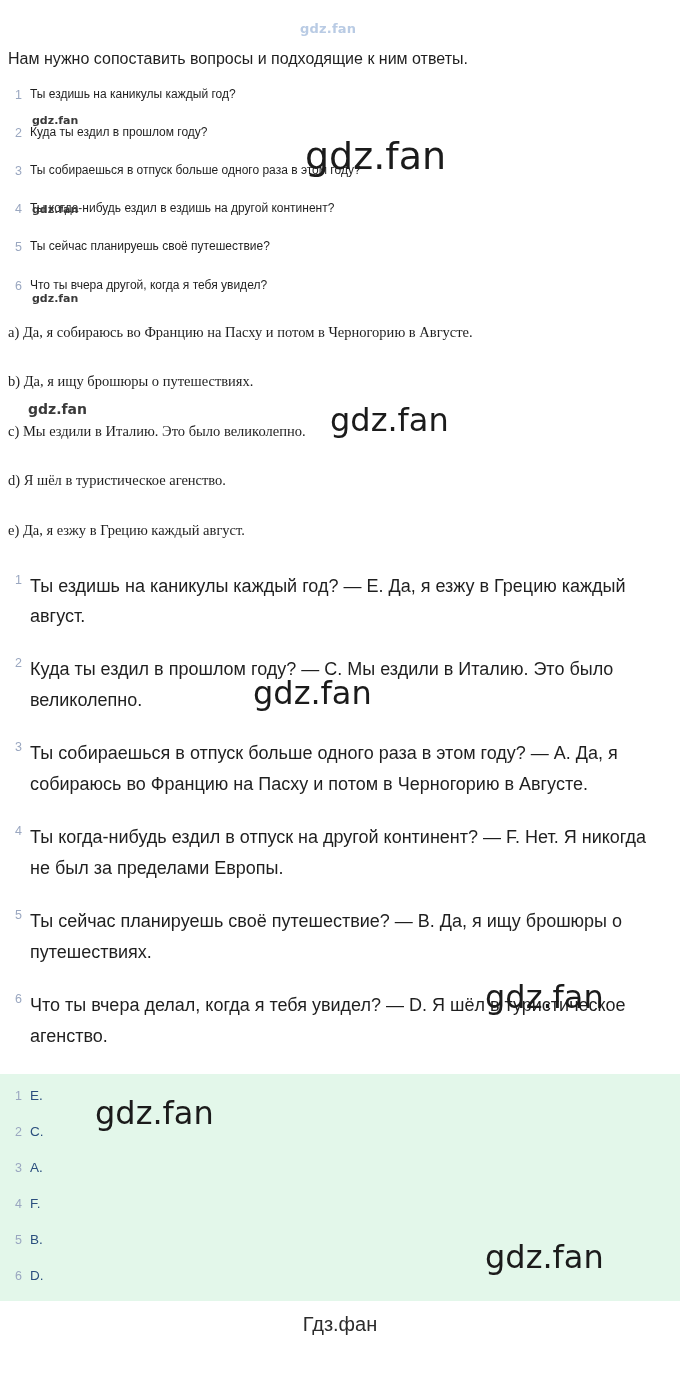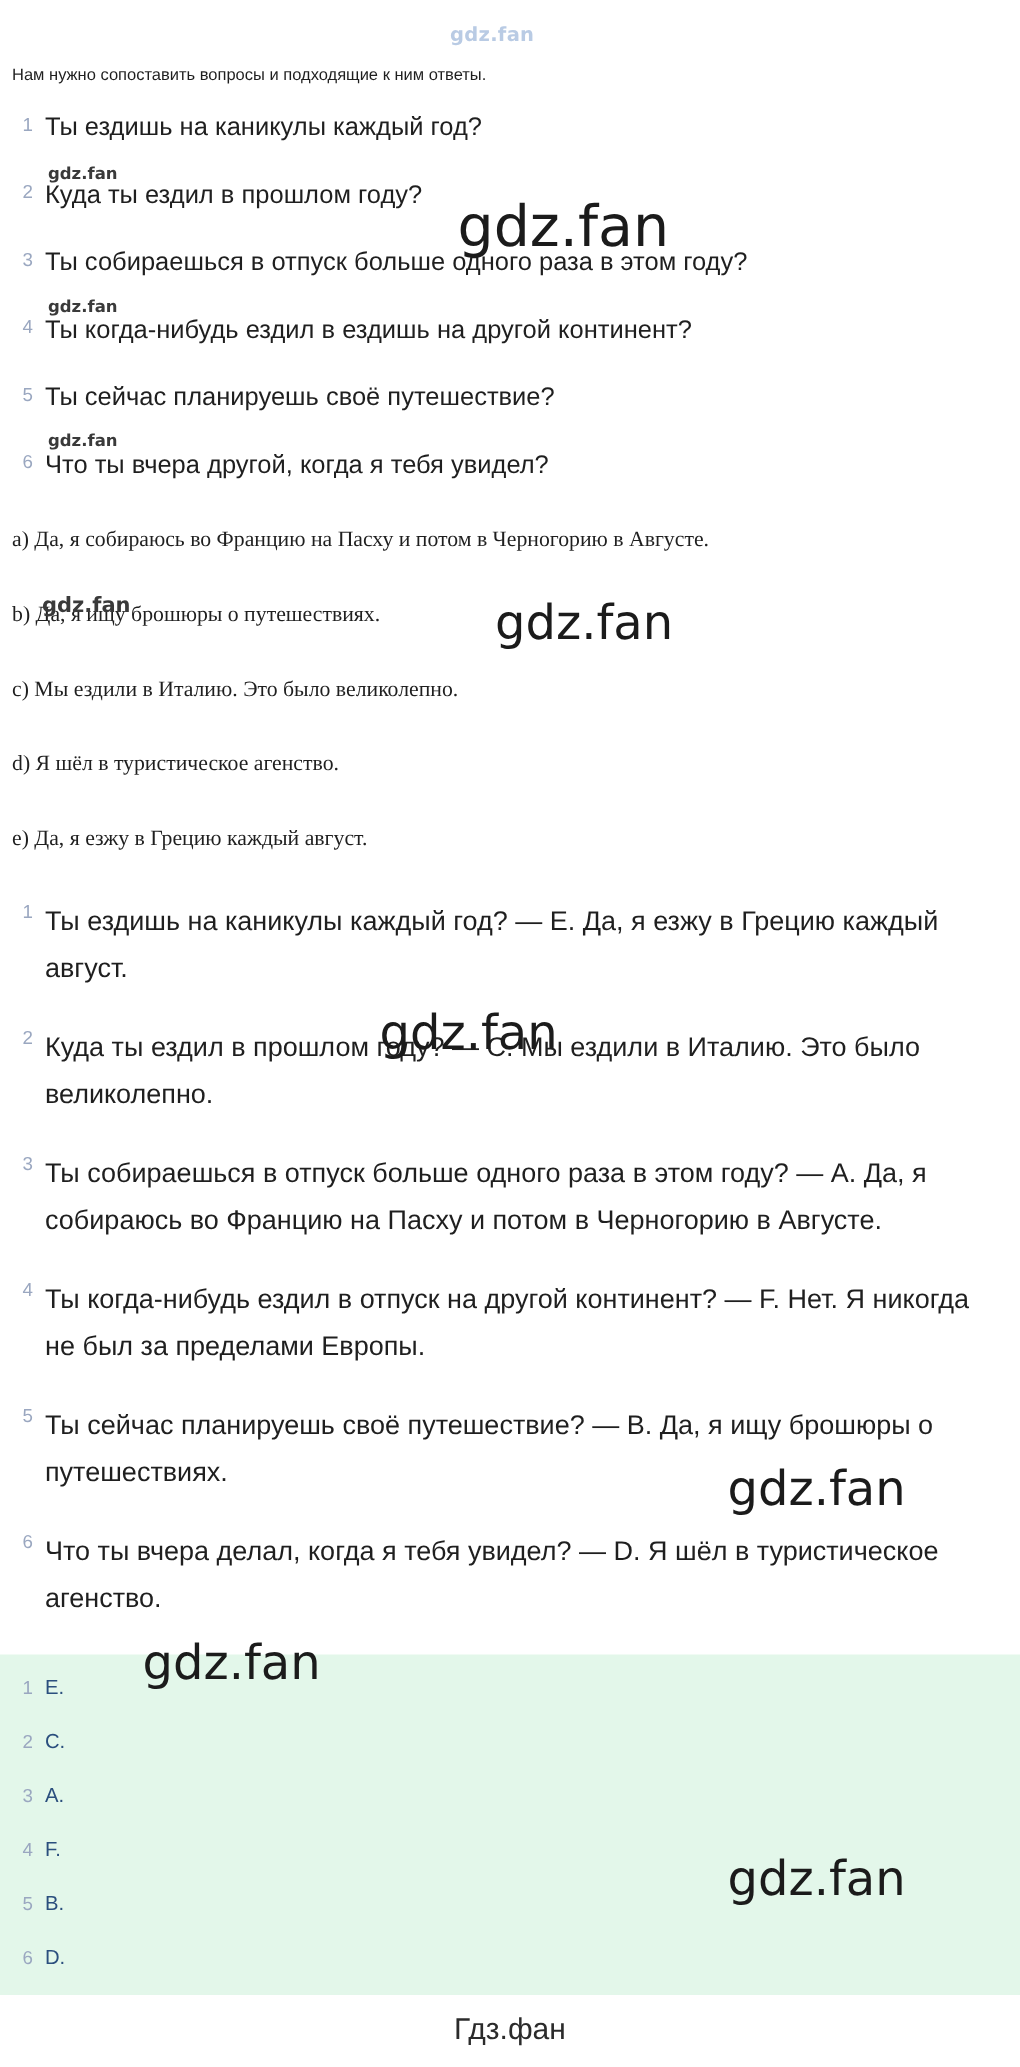--- a/index.html
+++ b/index.html
@@ -50,21 +50,21 @@
   .wm-foot {
     font-size: 20px;
     color: #2b2b2b;
     font-weight: 400;
   }
 
   
   .intro {
     position: relative;
     z-index: 2;
-    font-size: 11px;
+    font-size: 16px;
     color: #1f1f1f;
     padding: 32px 10px 0 8px;
     line-height: 1.35;
   }
 
   .qlist {
     position: relative;
     z-index: 2;
     margin: 16px 0 0 0;
     padding: 0;
@@ -79,21 +79,21 @@
   .qnum {
     width: 22px;
     flex: 0 0 22px;
     text-align: right;
     color: #9aa7c0;
     font-size: 12.5px;
     padding-top: 2px;
     padding-right: 8px;
   }
   .qtext {
-    font-size: 17px;
+    font-size: 12px;
     color: #1f1f1f;
     line-height: 1.35;
   }
 
   .answers {
     position: relative;
     z-index: 2;
     margin-top: 30px;
     padding: 0 10px 0 8px;
     font-family: Liberation Serif, serif;

